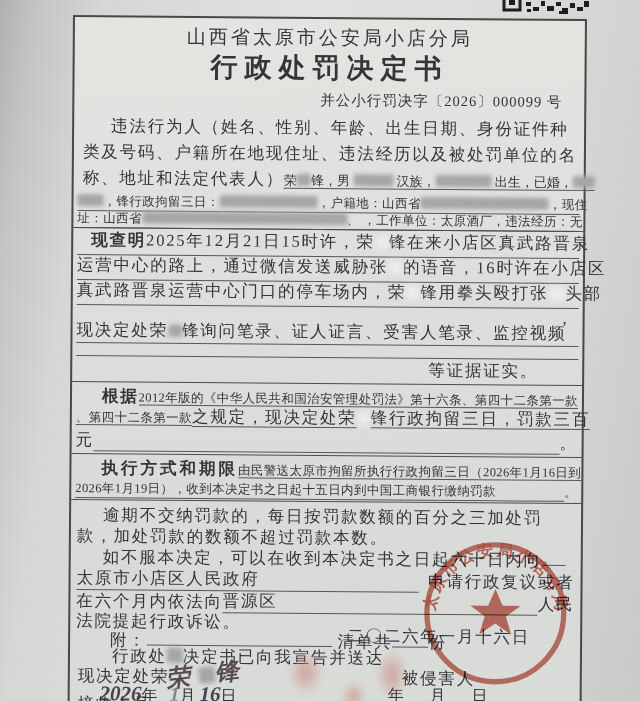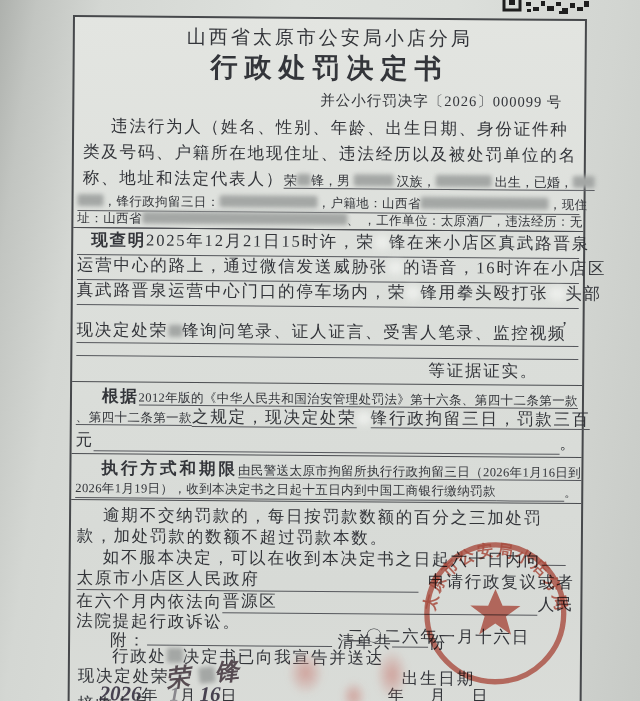--- a/index.html
+++ b/index.html
@@ -109,21 +109,21 @@
       <span class="fill grow">晋源区</span>
       <span style="margin-left:0;">人民</span>
     </div>
   <div class="abs big" style="top:593px;left:6px;">法院提起行政诉讼。</div>
   <div class="abs big" style="top:612px;left:40px;"><span>附：</span><span class="fill" style="display:inline-block;width:185px;"></span>&nbsp;<span>清单共</span><span class="fill" style="display:inline-block;width:36px;"></span><span>份</span></div>
   <div class="abs big" style="top:606px;right:50px;">二〇二六年一月十六日</div>
 
   <div class="abs big" style="top:628px;left:42px;"><span>行政处</span><span class="blur-dark" style="width:16px;height:15px;"></span><span>决定书已向我宣告并送达</span></div>
   <div class="abs big" style="top:648px;left:8px;">现决定处荣</div>
   <div class="abs hw sig" style="top:640px;left:96px;"><span>荣</span><span class="blur-dark" style="width:16px;height:16px;"></span><span>锋</span></div>
-  <div class="abs big" style="top:648px;left:332px;">出生日期</div>
+  <div class="abs big" style="top:648px;left:332px;">被侵害人</div>
   <div class="abs" style="top:664px;left:30px;font-size:16px;"><span class="hw" style="font-size:21px;">2026</span><span>年</span>&nbsp;&nbsp;&nbsp;<span class="hw" style="font-size:20px;opacity:.55;">1</span><span>月</span>&nbsp;<span class="hw" style="font-size:21px;">16</span><span>日</span></div>
   <div class="abs" style="top:666px;left:318px;font-size:16px;letter-spacing:1px;"><span>年</span>&nbsp;&nbsp;&nbsp;&nbsp;&nbsp;<span>月</span>&nbsp;&nbsp;&nbsp;&nbsp;&nbsp;<span>日</span></div>
   <div class="abs big" style="top:676px;left:8px;">接收人员</div>
 
   <svg class="seal" style="left:349px;top:517px;" width="152" height="152" viewBox="0 0 200 200">
     <circle cx="100" cy="100" r="90" fill="none" stroke="#c24a3b" stroke-width="7" opacity="0.8"></circle>
     <polygon points="100,68 109.5,90 133,90 114,104 121,128 100,113.5 79,128 86,104 67,90 90.5,90" fill="#c24a3b" opacity="0.82"></polygon>
     <defs>
         <path id="sealArc" d="M 20 104 A 80 80 0 1 1 180 104"></path>
       </defs>

